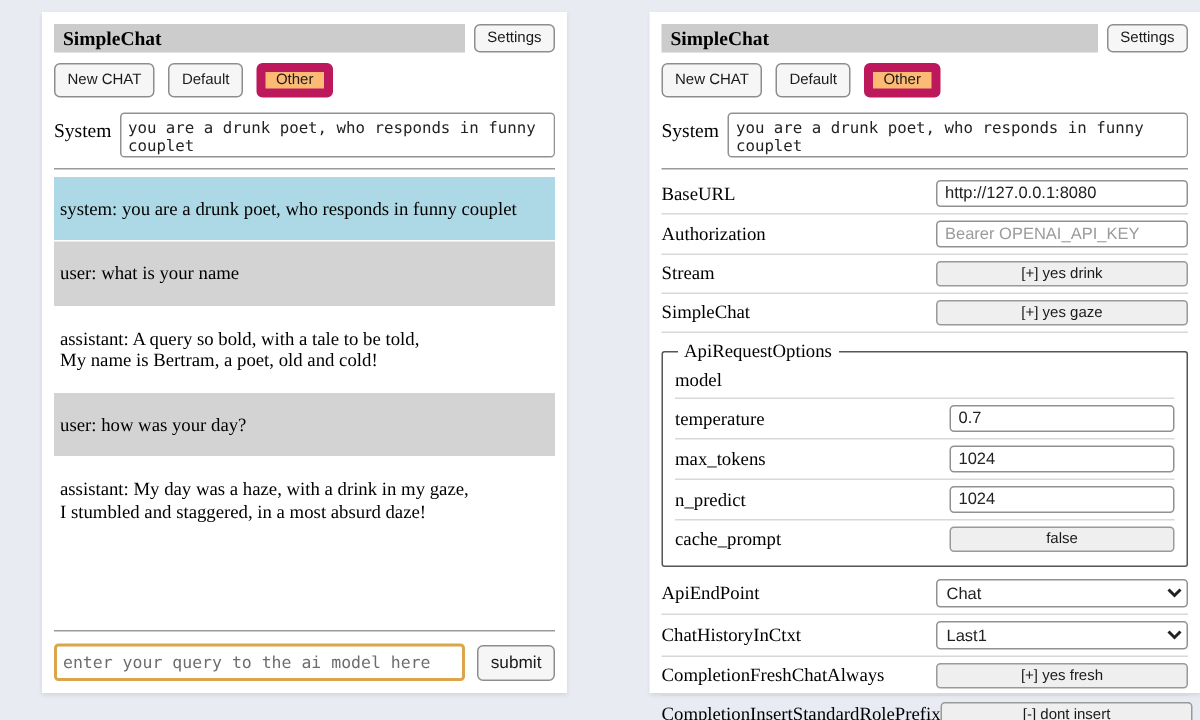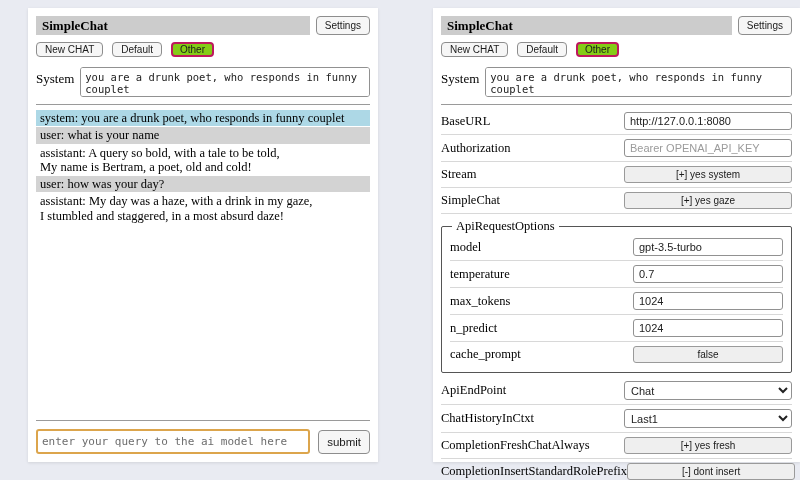--- a/index.html
+++ b/index.html
@@ -32,40 +32,40 @@
     background: #f6f6f6;
     border: 1px solid #8d8d8d;
     border-radius: 4px;
     padding: 1px 8px;
     color: #1a1a1a;
     cursor: pointer;
     white-space: nowrap;
   }
   .toolbar { margin-top: 7px; display: flex; gap: 9px; flex: none; }
   .btn.selected {
-    background: #84cc16;
-    border: 2px solid #be185d;
+    background: #fdba74;
+    border: 6px solid #be185d;
     padding: 0 7px;
   }
   
   .system-row { margin-top: 10px; display: flex; gap: 6px; align-items: flex-start; font-size: 13px; flex: none; }
   .system-row .sys-label { padding-top: 4px; }
   textarea.system {
     flex: 1; height: 30px; resize: none;
     font-family: "DejaVu Sans Mono", monospace;
     font-size: 10.5px; color: #222;
     border: 1px solid #919191; border-radius: 3px;
     padding: 3px 4px; outline: none;
   }
   hr.divider { border: none; border-top: 1px solid #9a9a9a; margin: 7px 0 3px; width: 100%; flex: none; }
   
   .messages { flex: none; margin-top: 2px; }
   .messages p {
     margin: 0 0 1px; font-size: 12.5px; line-height: 1.14;
-    padding: 1px 4px; white-space: pre-line;
+    padding: 14px 4px; white-space: pre-line;
   }
   .msg-system { background: #add8e6; }
   .msg-user { background: #d3d3d3; }
   .msg-assistant { background: #ffffff; }
   .spacer { flex: 1; }
   
   .query-row { display: flex; gap: 8px; align-items: flex-end; flex: none; margin-top: 5px; }
   .query-input {
     flex: 1;
     font-family: "DejaVu Sans Mono", monospace;
@@ -172,35 +172,34 @@
     <span class="lbl">BaseURL</span>
     <span class="ctrl"><input type="text" value="http://127.0.0.1:8080" style=""></span>
   </div>
   <div class="srow">
     <span class="lbl">Authorization</span>
     <span class="ctrl"><input type="text" placeholder="Bearer OPENAI_API_KEY" style=""></span>
   </div>
   <div class="srow">
     <span class="lbl">Stream</span>
     <span class="ctrl">
-        <button class="btn toggle">[+] yes system</button>
+        <button class="btn toggle">[+] yes drink</button>
       </span>
   </div>
   <div class="srow">
     <span class="lbl">SimpleChat</span>
     <span class="ctrl">
         <button class="btn toggle">[+] yes gaze</button>
       </span>
   </div>
 
   <fieldset class="api-opts">
     <legend>ApiRequestOptions</legend>
     <div class="srow">
       <span class="lbl">model</span>
-      <span class="ctrl"><input type="text" value="gpt-3.5-turbo" style=""></span>
     </div>
     <div class="srow">
       <span class="lbl">temperature</span>
       <span class="ctrl"><input type="text" value="0.7" style=""></span>
     </div>
     <div class="srow">
       <span class="lbl">max_tokens</span>
       <span class="ctrl"><input type="text" value="1024" style=""></span>
     </div>
     <div class="srow">

